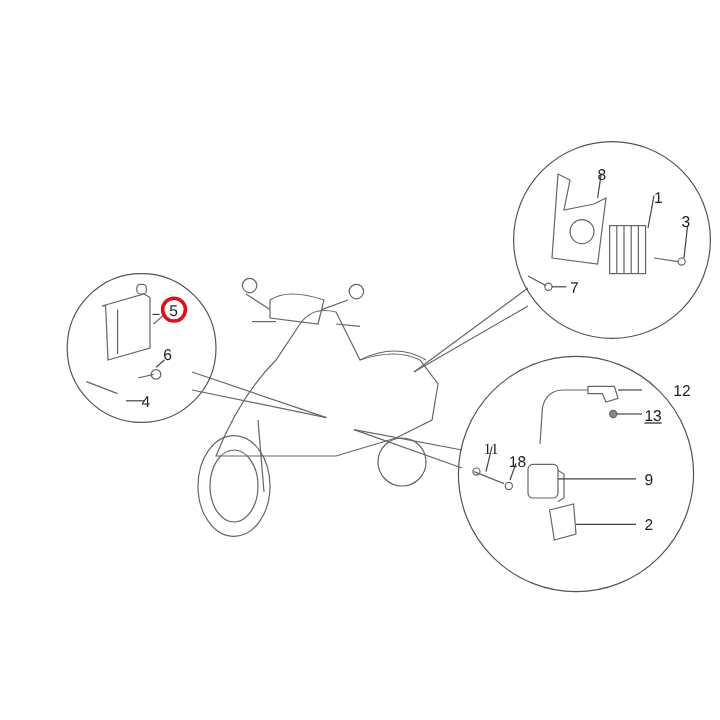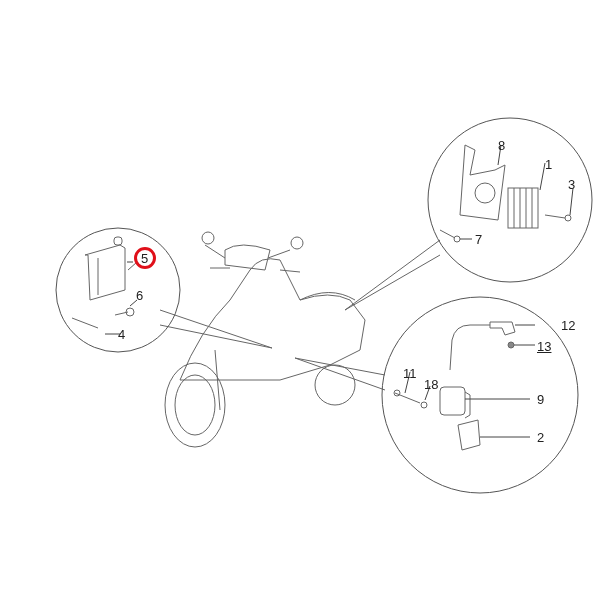--- a/index.html
+++ b/index.html
@@ -98,17 +98,17 @@
 <span class="hl" style="left:134px;top:247px;"></span>
 <span class="lbl" style="left:141px;top:252px;">5</span>
 <span class="lbl" style="left:136px;top:289px;">6</span>
 <span class="lbl" style="left:118px;top:328px;">4</span>
 <span class="lbl" style="left:498px;top:139px;">8</span>
 <span class="lbl" style="left:545px;top:158px;">1</span>
 <span class="lbl" style="left:568px;top:178px;">3</span>
 <span class="lbl" style="left:475px;top:233px;">7</span>
 <span class="lbl" style="left:537px;top:319px;margin-left:24px;">12</span>
 <span class="lbl" style="left:537px;top:340px;text-decoration:underline;">13</span>
-<span class="lbl" style="left:403px;top:367px;">11</span>
+<span class="lbl" style="left:403px;top:367px;font-family:Liberation Serif, serif;">11</span>
 <span class="lbl" style="left:424px;top:378px;">18</span>
 <span class="lbl" style="left:537px;top:393px;">9</span>
 <span class="lbl" style="left:537px;top:431px;">2</span>
 </div>
 
 </body></html>

